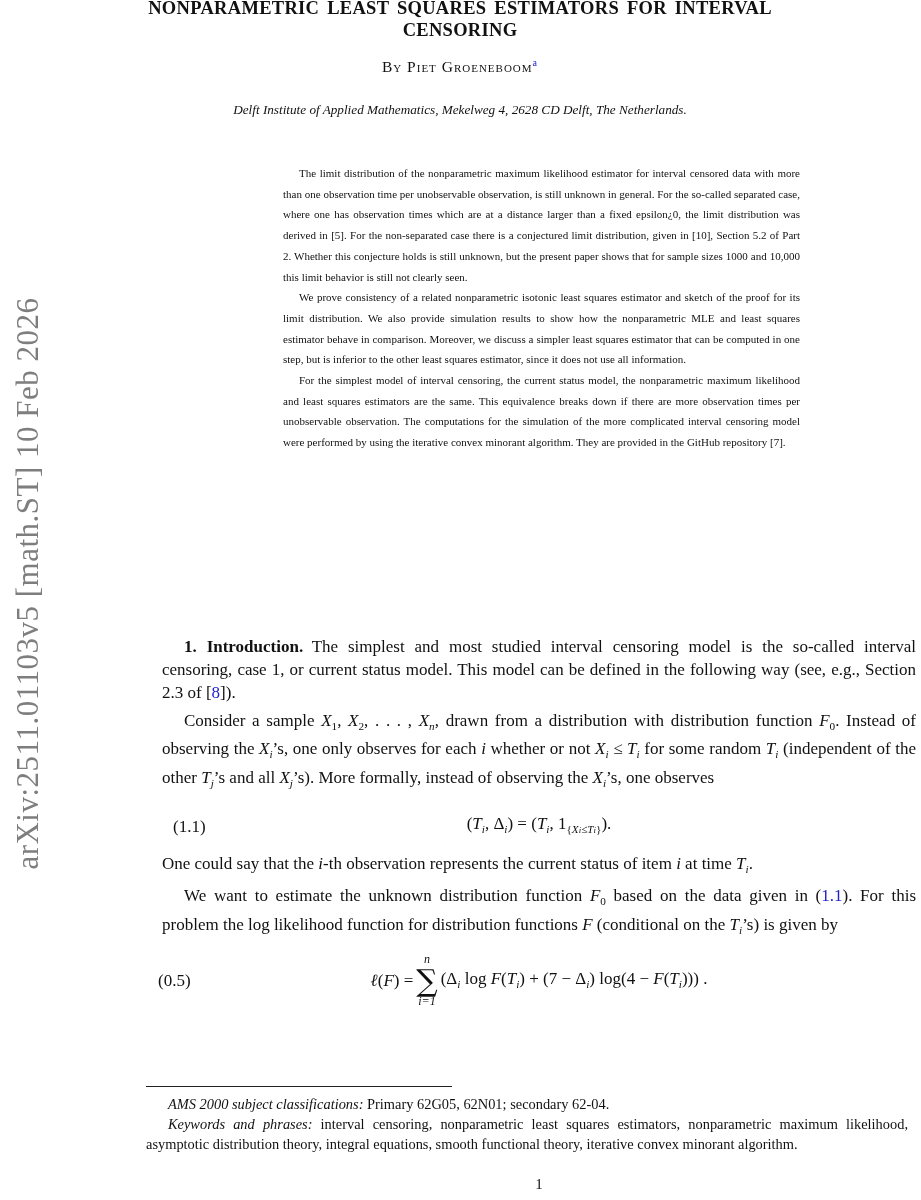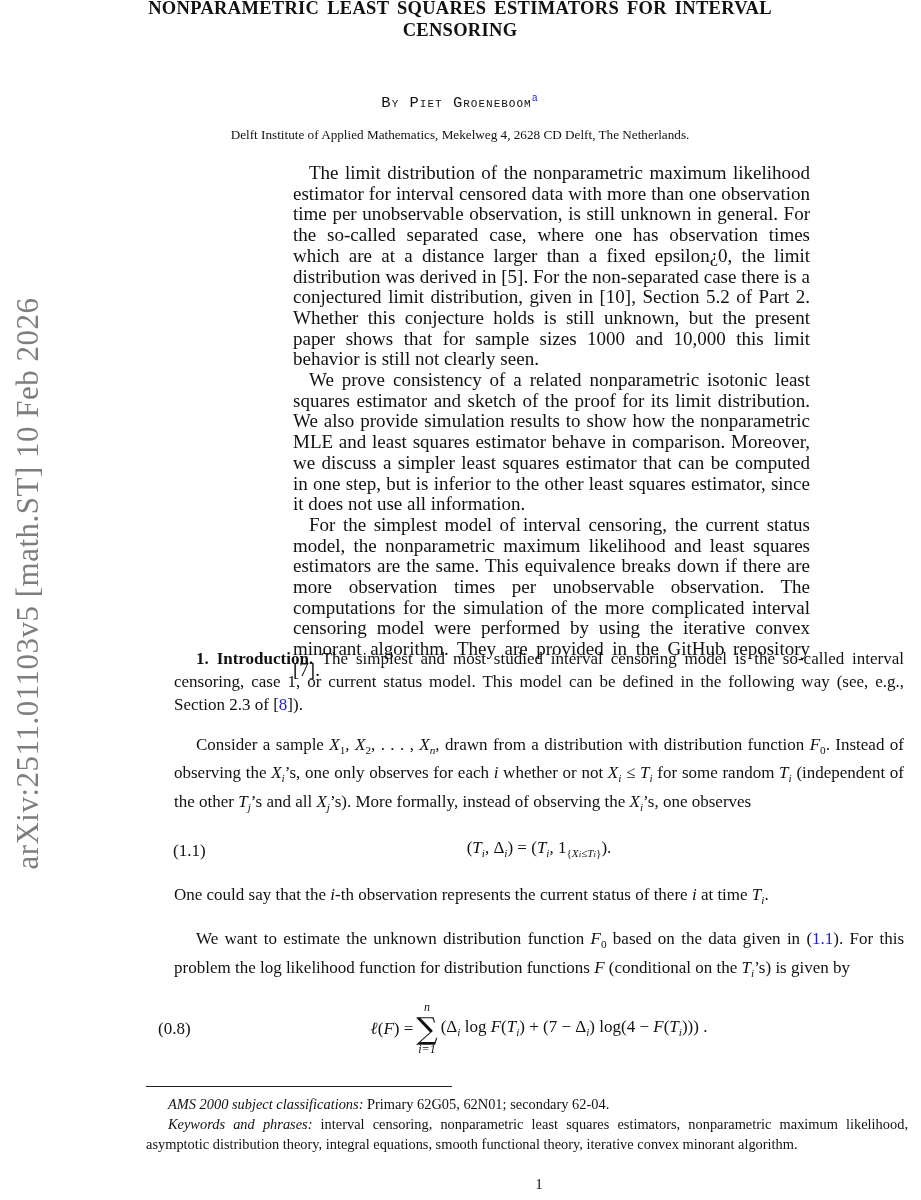--- a/index.html
+++ b/index.html
@@ -9,36 +9,36 @@
   .page { position:relative; width:921px; height:1200px; background:#fff; overflow:hidden; }
 
   
   .watermark { position:absolute; left:10px; top:952px; width:737px;
     transform-origin:0 0; transform:rotate(-90deg);
     font-size:31px; letter-spacing:.5px; color:var(--gray); text-align:center; white-space:nowrap; }
 
   
   .header { position:absolute; left:120px; top:-3px; width:680px; text-align:center; }
   .title { font-size:18.5px; font-weight:bold; line-height:22px; letter-spacing:.3px; word-spacing:3px; }
-  .byline { margin-top:52px; font-size:15.5px; font-variant:small-caps; letter-spacing:1px;font-family:Liberation Mono, monospace; }
+  .byline { margin-top:16px; font-size:15.5px; font-variant:small-caps; letter-spacing:1px; }
   .byline sup { font-size:10px; color:var(--blue); font-variant:normal; }
-  .affiliation { margin-top:15px; font-size:13.2px; }
+  .affiliation { margin-top:26px; font-size:13.2px; font-style:italic; }
   .email-line { margin-top:2px; font-size:13.2px; }
   .email-line sup { font-size:9px; }
   .email-line .email { color:var(--blue); font-style:italic; text-decoration:none; }
 
   
-  .abstract { position:absolute; left:293px; top:163px; width:517px;
-    font-size:19px; line-height:20.7px; text-align:justify; }
+  .abstract { position:absolute; left:283px; top:163px; width:517px;
+    font-size:11px; line-height:20.7px; text-align:justify; }
   .abstract p { text-indent:16px; }
 
   
   .main { position:absolute; left:158px; top:631px; width:762px;
     font-size:17px; line-height:23.2px; text-align:justify; }
-  .main p { margin:16px; }
+  .main p { margin:4px; }
   .main p.ind { text-indent:22px; }
 
   .m { font-style:italic; }
   .b { font-weight:bold; }
   .sub { font-size:66%; vertical-align:-0.32em; letter-spacing:0; }
   .sub2 { font-size:52%; vertical-align:-0.5em; }
   .link { color:var(--blue); }
 
   .eq-row { position:relative; text-align:center; }
   .eq-row .eq-label { position:absolute; left:0; top:50%; transform:translateY(-50%); }
@@ -84,25 +84,25 @@
 
   <div class="main">
     <p class="ind"><span class="b">1. Introduction.</span><span> The simplest and most studied interval censoring model is the so-called interval censoring, case 1, or current status model. This model can be defined in the following way (see, e.g., Section 2.3 of [</span><span class="link">8</span><span>]).</span></p>
     <p class="ind"><span>Consider a sample </span><span class="m">X</span><span class="sub">1</span><span>, </span><span class="m">X</span><span class="sub">2</span><span>, . . . , </span><span class="m">X</span><span class="m sub">n</span><span>, drawn from a distribution with distribution function </span><span class="m">F</span><span class="sub">0</span><span>. Instead of observing the </span><span class="m">X</span><span class="m sub">i</span><span>’s, one only observes for each </span><span class="m">i</span><span> whether or not </span><span class="m">X</span><span class="m sub">i</span><span> ≤ </span><span class="m">T</span><span class="m sub">i</span><span> for some random </span><span class="m">T</span><span class="m sub">i</span><span> (independent of the other </span><span class="m">T</span><span class="m sub">j</span><span>’s and all </span><span class="m">X</span><span class="m sub">j</span><span>’s). More formally, instead of observing the </span><span class="m">X</span><span class="m sub">i</span><span>’s, one observes</span></p>
 
     <div class="eq-row eq1">
       <span class="eq-label">(1.1)</span>
       <span class="eq-content"><span>(</span><span class="m">T</span><span class="m sub">i</span><span>, Δ</span><span class="m sub">i</span><span>) = (</span><span class="m">T</span><span class="m sub">i</span><span>, 1</span><span class="sub">{</span><span class="m sub">X</span><span class="m sub2">i</span><span class="sub">≤</span><span class="m sub">T</span><span class="m sub2">i</span><span class="sub">}</span><span>).</span></span>
     </div>
 
-    <p><span>One could say that the </span><span class="m">i</span><span>-th observation represents the current status of there </span><span class="m">i</span><span> at time </span><span class="m">T</span><span class="m sub">i</span><span>.</span></p>
+    <p><span>One could say that the </span><span class="m">i</span><span>-th observation represents the current status of item </span><span class="m">i</span><span> at time </span><span class="m">T</span><span class="m sub">i</span><span>.</span></p>
     <p class="ind"><span>We want to estimate the unknown distribution function </span><span class="m">F</span><span class="sub">0</span><span> based on the data given in (</span><span class="link">1.1</span><span>). For this problem the log likelihood function for distribution functions </span><span class="m">F</span><span> (conditional on the </span><span class="m">T</span><span class="m sub">i</span><span>’s) is given by</span></p>
 
     <div class="eq-row eq2">
-      <span class="eq-label">(0.8)</span>
+      <span class="eq-label">(0.5)</span>
       <span class="eq-content">
         <span><span class="m">ℓ</span><span>(</span><span class="m">F</span><span>) = </span></span>
         <span class="sum">
           <span class="lim m">n</span>
           <span class="sym">∑</span>
           <span class="lim m">i=1</span>
         </span>
         <span><span>(Δ</span><span class="m sub">i</span><span> log </span><span class="m">F</span><span>(</span><span class="m">T</span><span class="m sub">i</span><span>) + (7 − Δ</span><span class="m sub">i</span><span>) log(4 − </span><span class="m">F</span><span>(</span><span class="m">T</span><span class="m sub">i</span><span>))) .</span></span>
       </span>
     </div>

